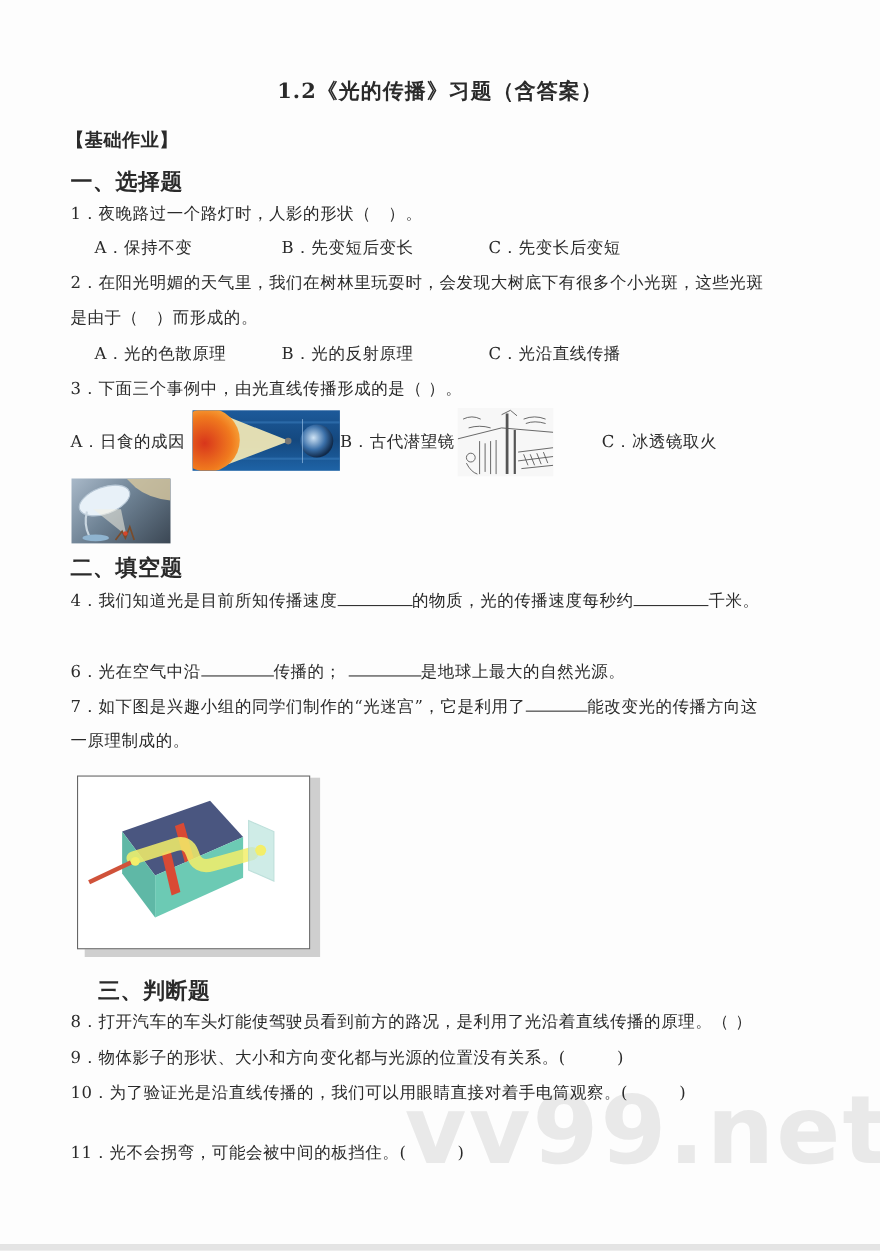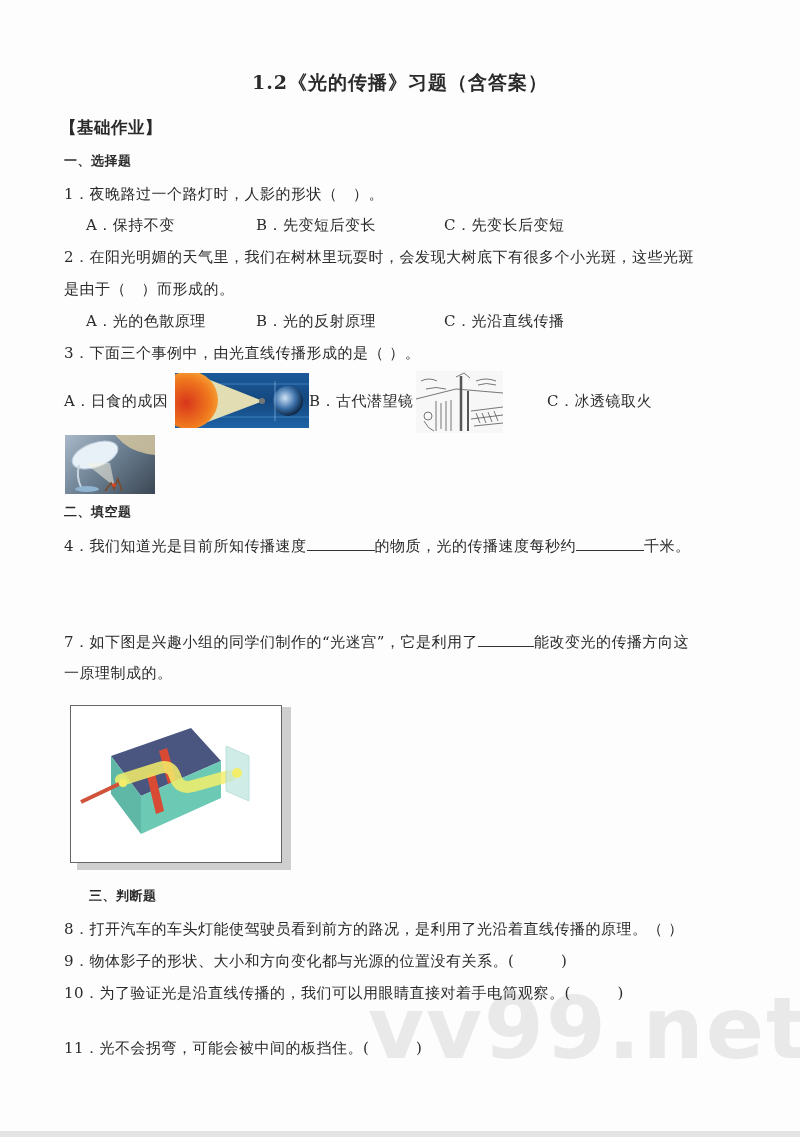--- a/index.html
+++ b/index.html
@@ -7,21 +7,21 @@
     width: 800px; height: 1137px; background: #f2f2f2; position: relative; overflow: hidden;
     font-family: "DejaVu Serif", "Liberation Serif", serif; color: #2a2a2a;
   }
   .page {
     position: absolute; left: 0; top: 0; width: 798px; height: 1131px;
     background: #fdfdfd; border-right: 5px solid #701a75; border-bottom: 1px solid #dcdcdc; padding-left: 16px;
   }
   .t { position: absolute; white-space: nowrap; font-size: 15px; letter-spacing: 0.5px; }
   .title { left: 0; width: 800px; top: 70px; text-align: center; font-size: 19px; font-weight: bold; letter-spacing: 1px; }
   .h1 { font-weight: bold; font-size: 16.5px; }
-  .h2 { font-weight: bold; font-size: 13px; }
+  .h2 { font-weight: bold; font-size: 20px; }
   .blank { display: inline-block; border-bottom: 1px solid #333; height: 14px; vertical-align: baseline; }
   .img { position: absolute; overflow: hidden; }
   .watermark {
     position: absolute; left: 368px; top: 985px; font-family: "DejaVu Sans", sans-serif;
     font-weight: bold; font-size: 86px; color: #e9e9e9; letter-spacing: 2px; line-height: 1;
   }
   .footer-strip { position: absolute; left: 0; top: 1131px; width: 800px; height: 6px; background: #e4e4e4; }
 </style>
 </head>
 <body>
@@ -113,20 +113,23 @@
     </svg>
   </div>
 
   <div class="t h2" style="left:64px;top:503px;">二、填空题</div>
 
   <div class="t" style="left:64px;top:536px;">
     <span>4．</span><span>我们知道光是目前所知传播速度</span><span class="blank" style="width:68px;"></span><span>的物质，光的传播速度每秒约</span><span class="blank" style="width:68px;"></span><span>千米。</span>
   </div>
 
 
+  <div class="t" style="left:64px;top:600px;">
+    <span>6．</span><span>光在空气中沿</span><span class="blank" style="width:66px;"></span><span>传播的；</span><span class="blank" style="width:66px;margin-left:6px;"></span><span>是地球上最大的自然光源。</span>
+  </div>
 
   <div class="t" style="left:64px;top:632px;">
     <span>7．</span><span>如下图是兴趣小组的同学们制作的“光迷宫”，它是利用了</span><span class="blank" style="width:56px;"></span><span>能改变光的传播方向这</span>
   </div>
   <div class="t" style="left:64px;top:664px;">一原理制成的。</div>
 
   <div class="img" style="left:77px;top:707px;width:214px;height:163px;background:#cfcfcf;"></div>
   <div class="img" style="left:70px;top:705px;width:210px;height:156px;background:#ffffff;border:1px solid #666;">
     <svg width="210" height="156">
       <polygon points="40,50 120,22 150,55 70,90" fill="#4a5680"></polygon>

